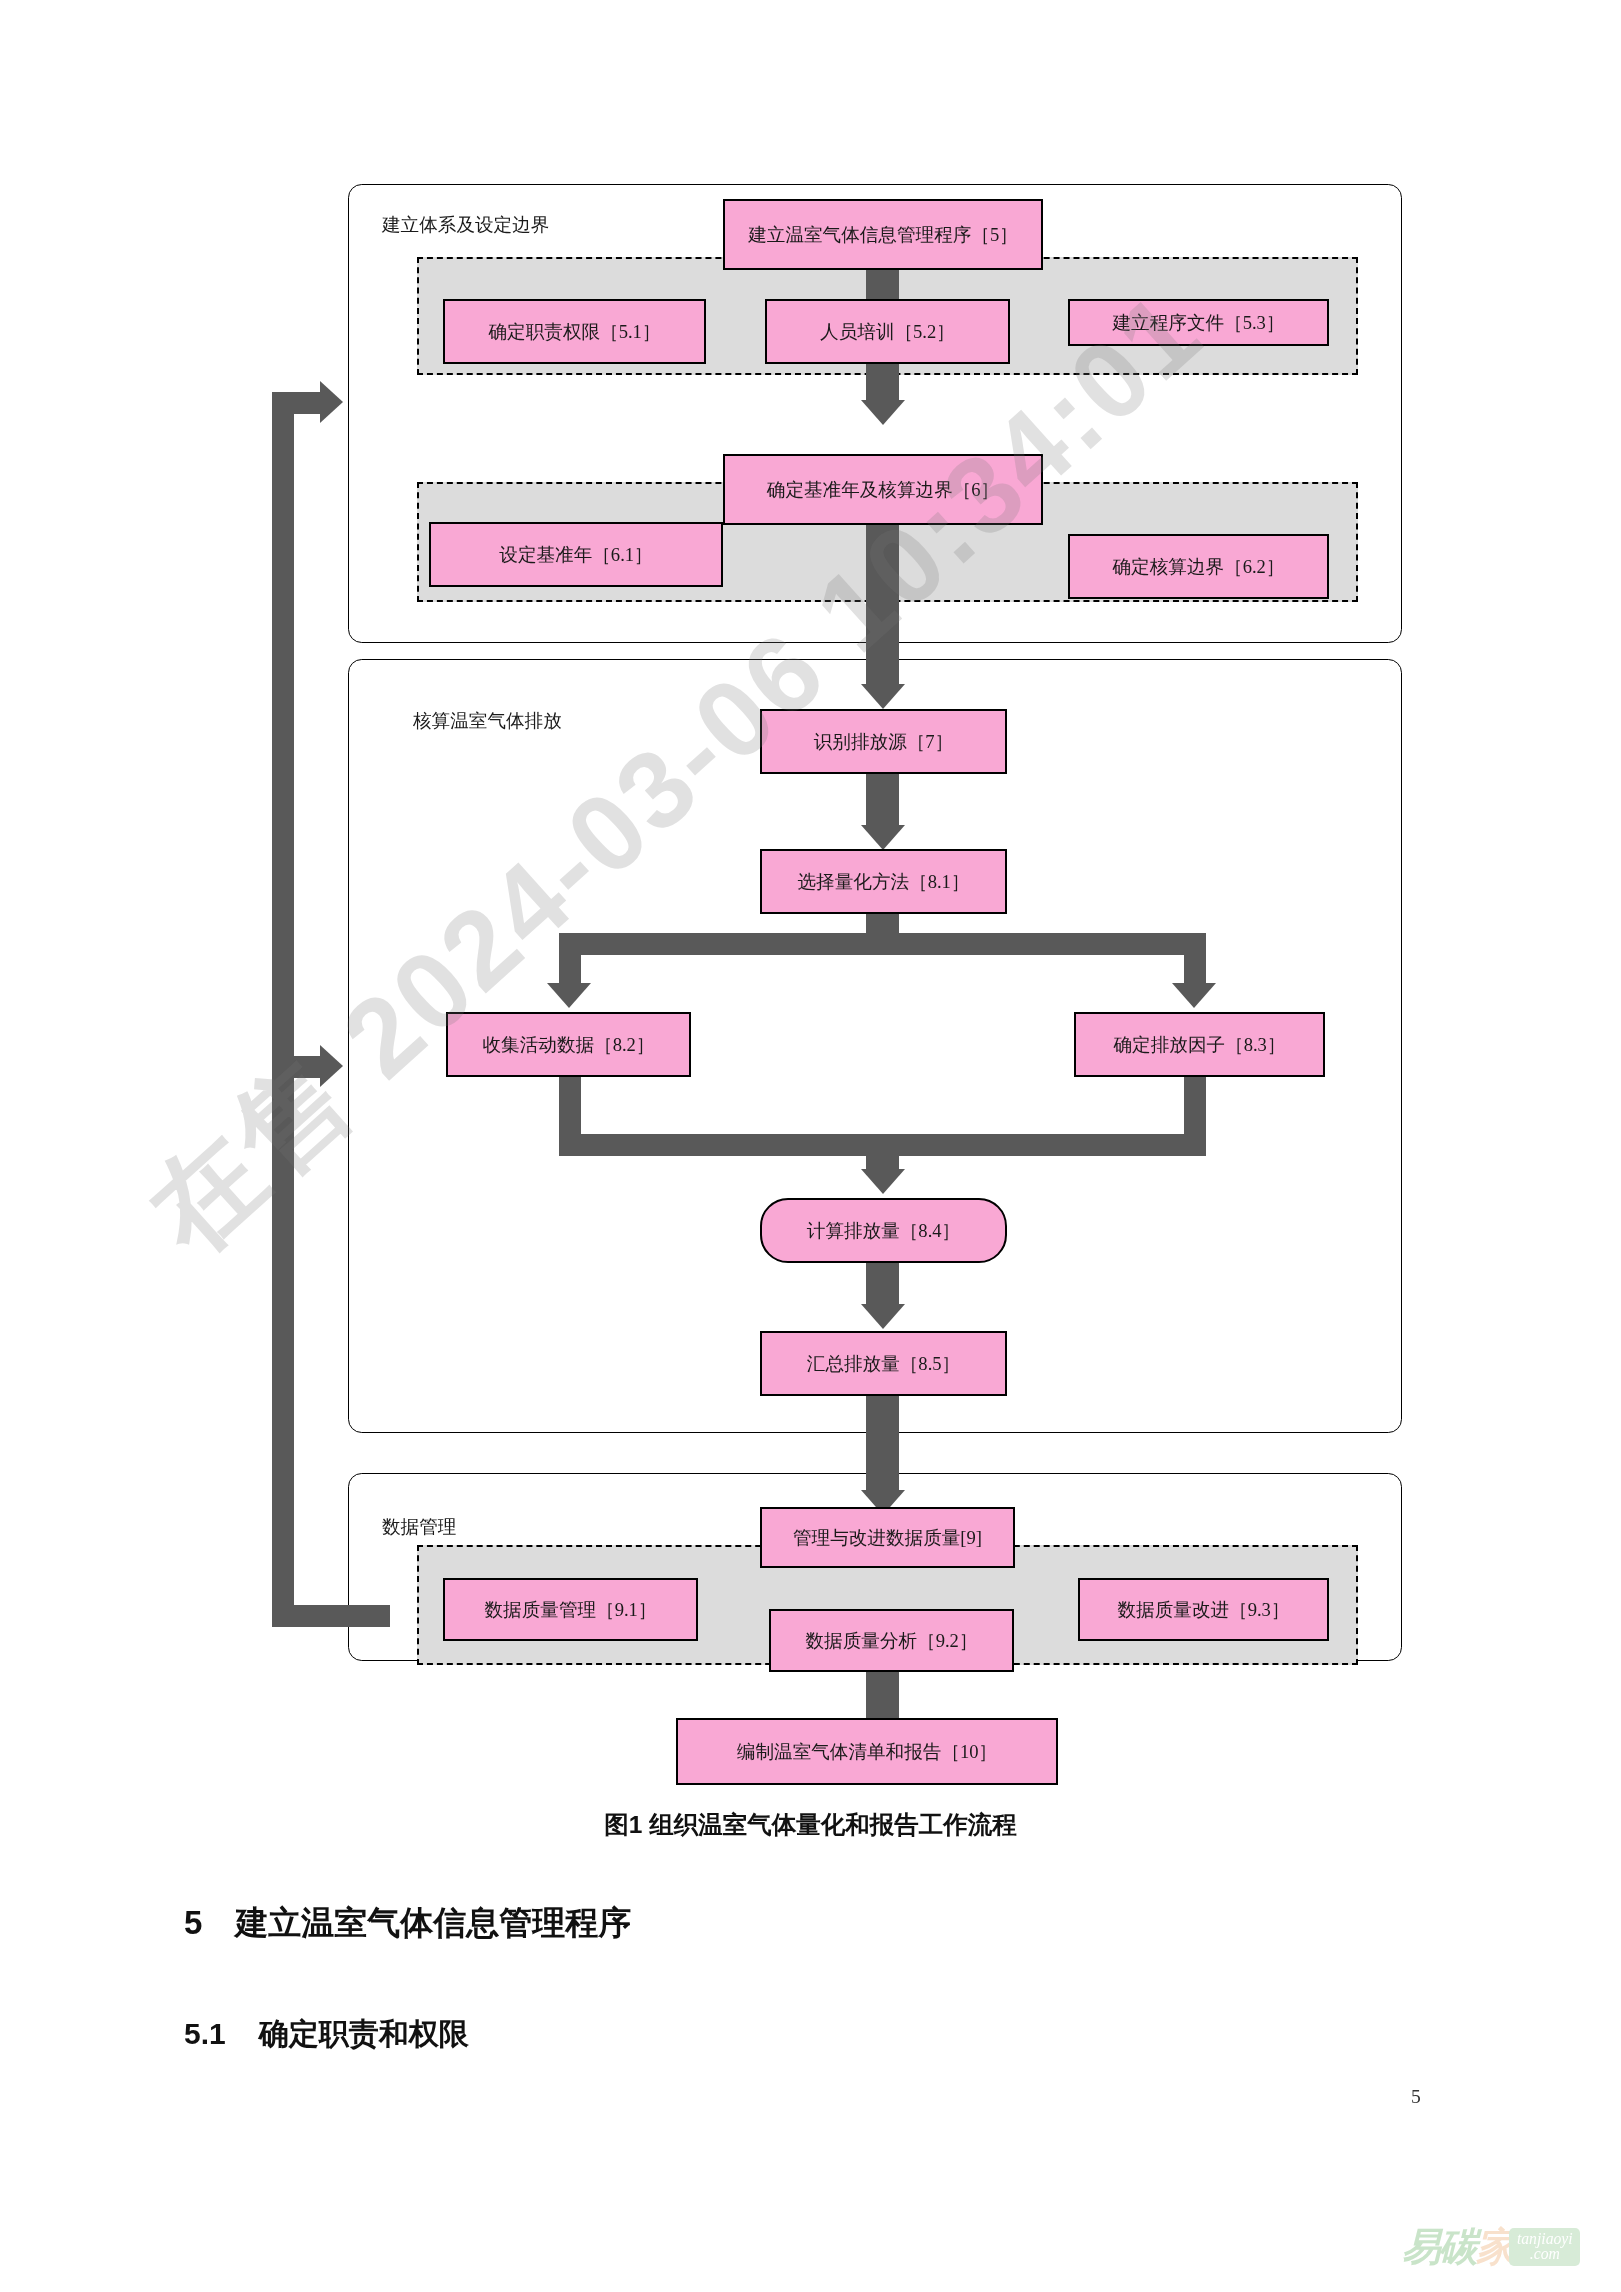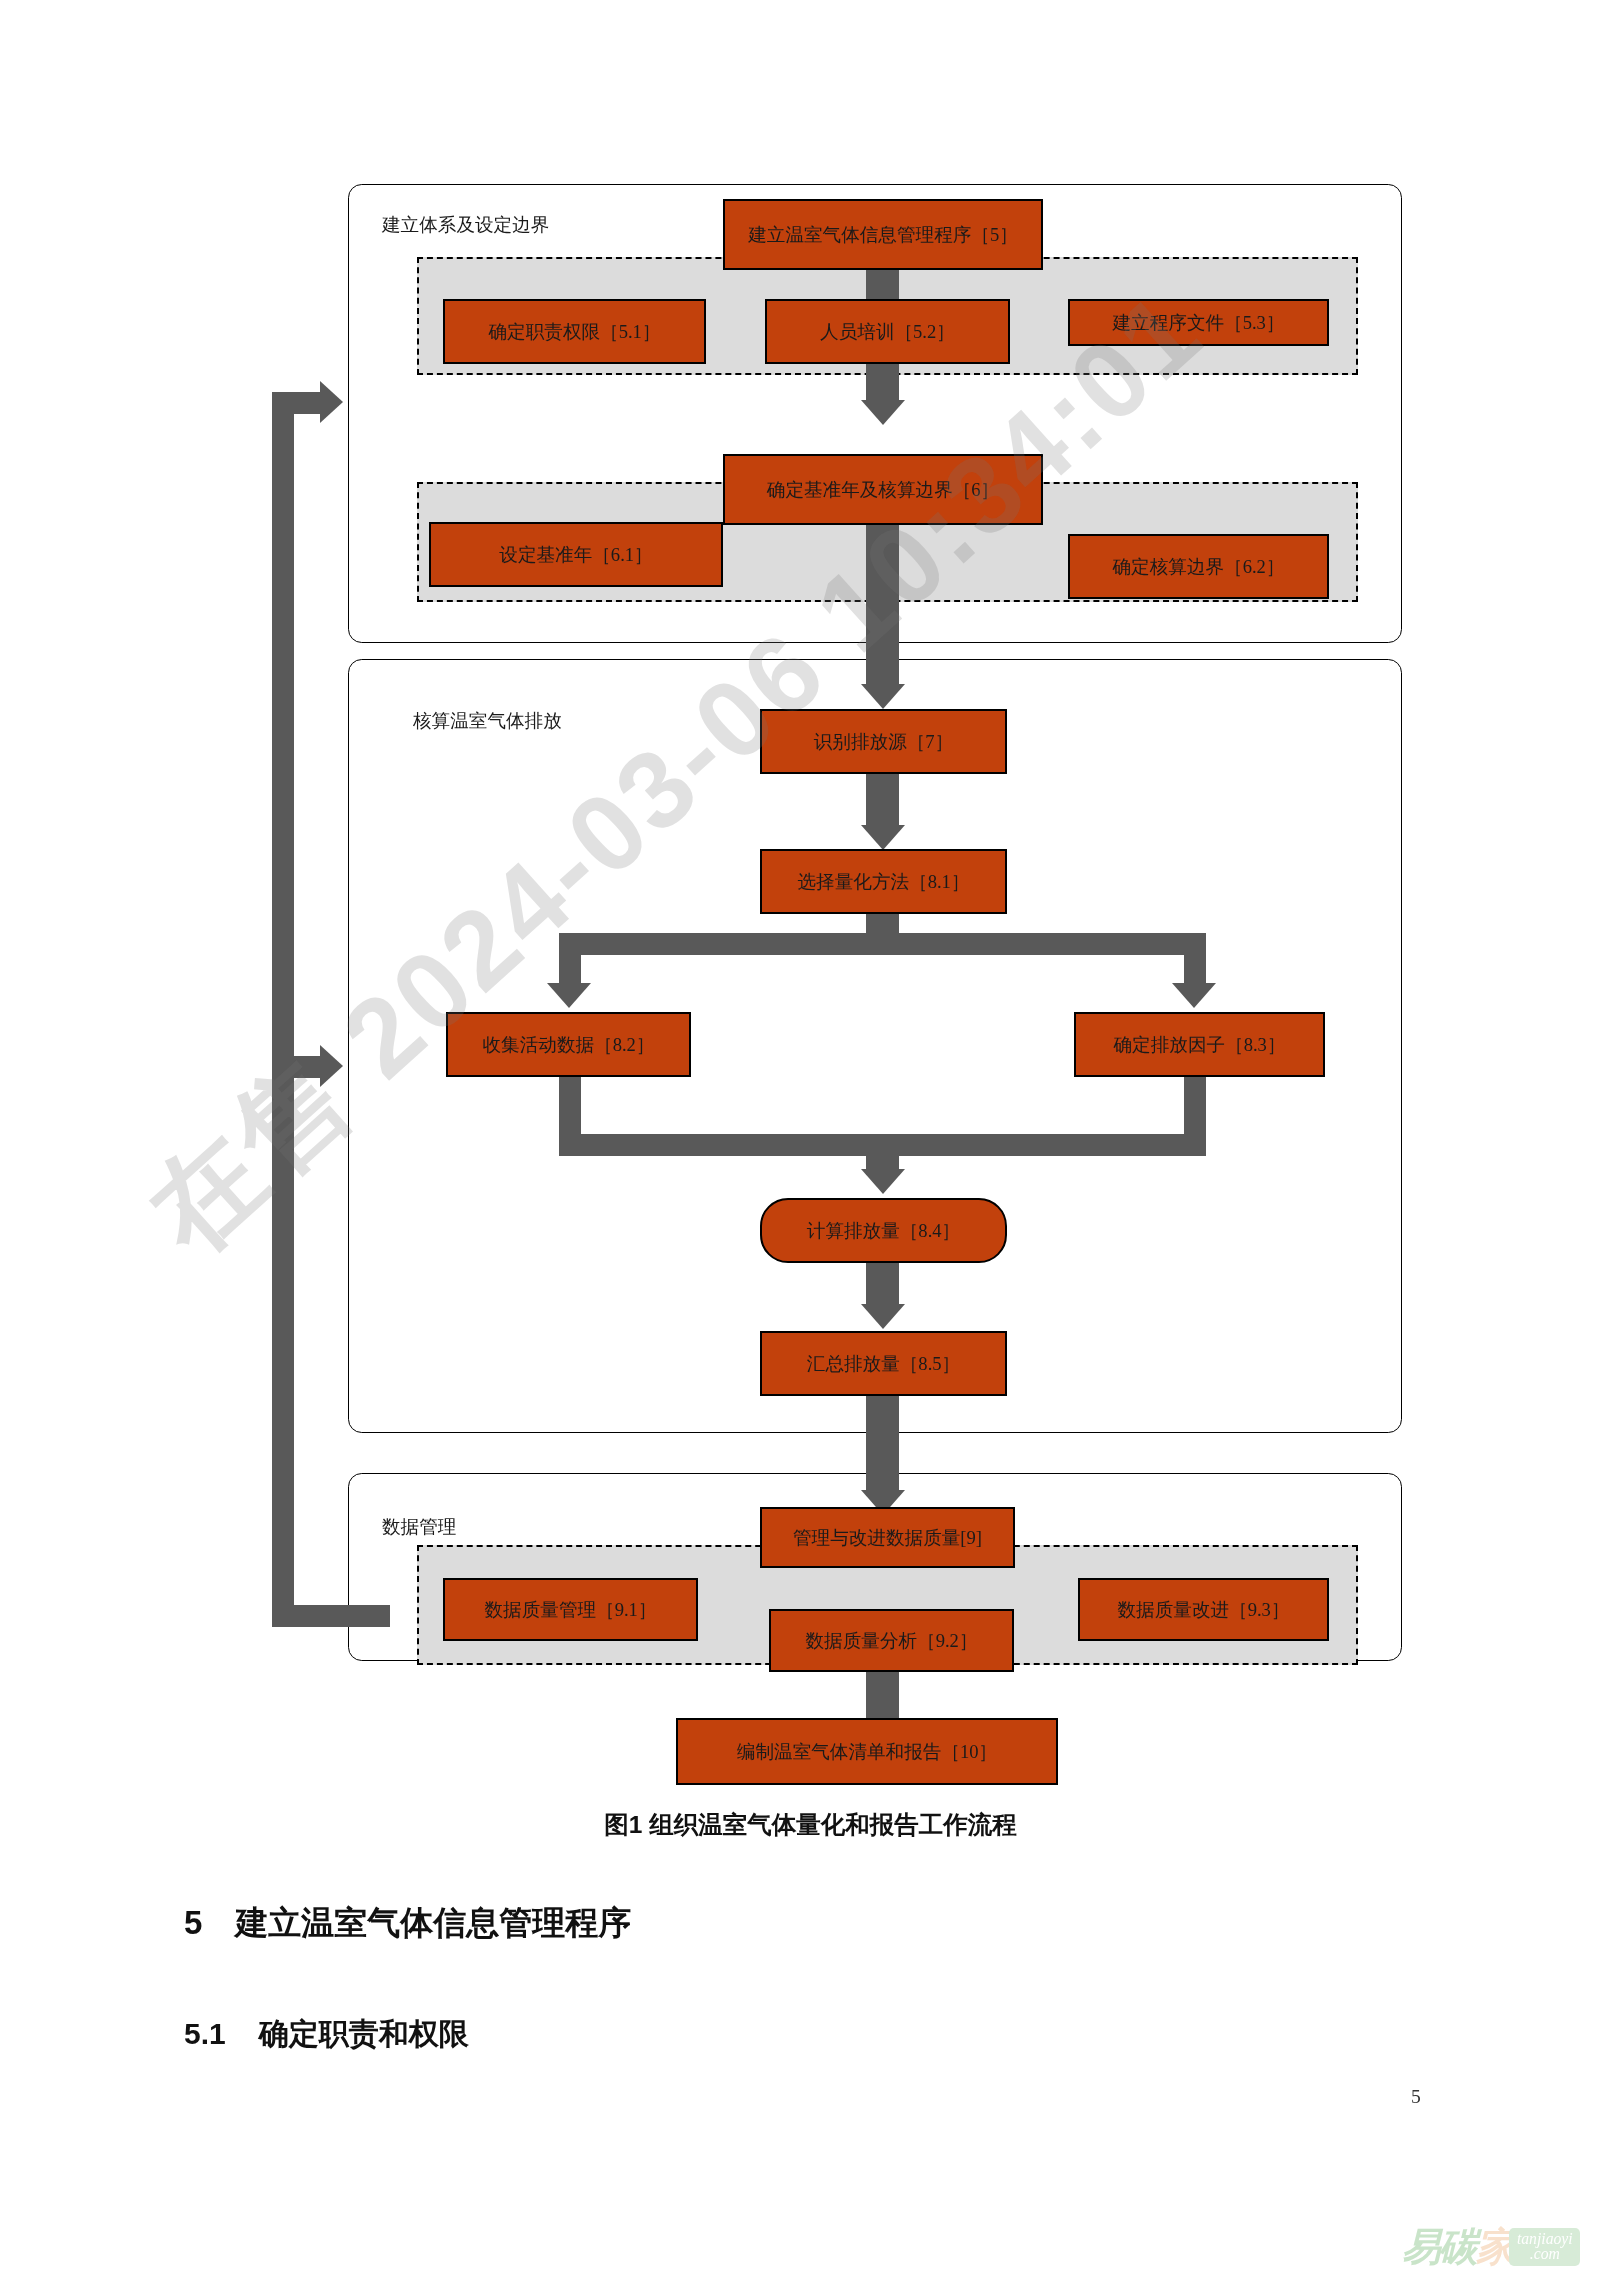--- a/index.html
+++ b/index.html
@@ -71,21 +71,21 @@
     border: 2.4px dashed #000000;
     background: #dcdcdc;
     box-sizing: border-box;
     z-index: 4;
   }
 
   
   .node {
     position: absolute;
     border: 2.4px solid #000000;
-    background: #c2410c;
+    background: #f9a8d4;
     box-sizing: border-box;
     display: flex;
     align-items: center;
     justify-content: center;
     font-size: 18.6px;
     color: #1a1a1a;
     white-space: nowrap;
     z-index: 10;
     font-family: "Liberation Serif", "DejaVu Serif", serif;
   }

